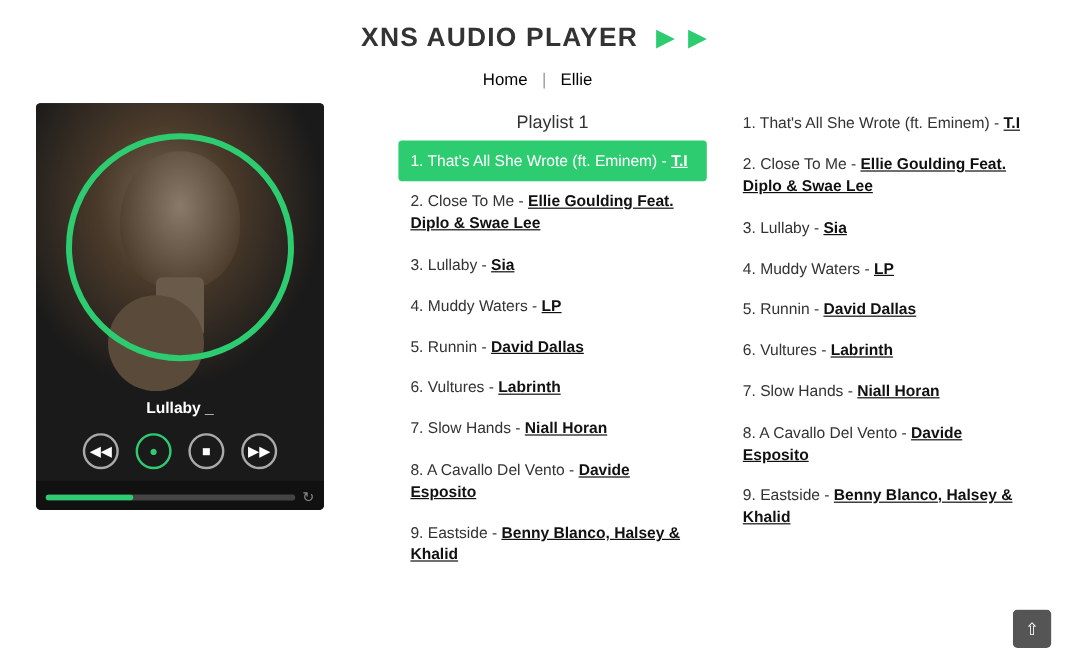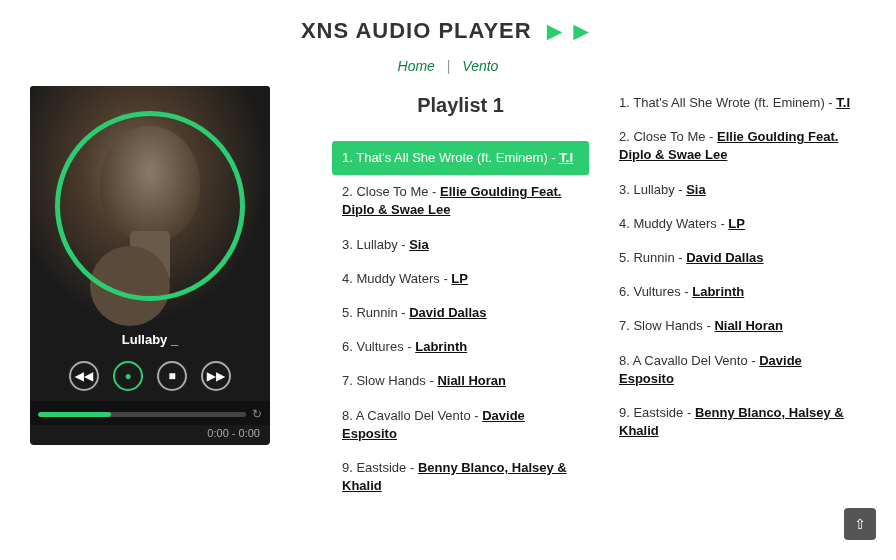--- a/index.html
+++ b/index.html
@@ -26,23 +26,22 @@
       color: #2ecc71;
       font-size: 26px;
       line-height: 1;
     }
     nav {
       text-align: center;
       padding: 8px 0 12px;
       font-size: 14px;
     }
     nav a {
-      color: #15803d;
+      color: #000000;
       text-decoration: none;
-      font-style: italic;
     }
     nav span {
       margin: 0 8px;
       color: #999;
     }
     .main-content {
       display: flex;
       flex-direction: row;
       padding: 0 30px;
       gap: 20px;
@@ -183,24 +182,24 @@
     
     .playlists-section {
       flex: 1;
       display: flex;
       gap: 20px;
     }
     .playlist-col {
       flex: 1;
     }
     .playlist-header {
-      font-size: 20px;
-      font-weight: bold;
+      font-size: 15px;
+      font-weight: normal;
       text-align: center;
-      padding: 8px 0 24px;
+      padding: 8px 0 6px;
       color: #333;
     }
     .playlist-item {
       font-size: 13px;
       padding: 8px 10px;
       border-radius: 3px;
       line-height: 1.4;
       cursor: pointer;
       color: #333;
     }
@@ -242,21 +241,21 @@
 <header>
   <div class="header-title">
     <span>XNS AUDIO PLAYER</span>
     <span class="double-arrow">►►</span>
   </div>
 </header>
 
 <nav>
   <a href="#">Home</a>
   <span>|</span>
-  <a href="#">Vento</a>
+  <a href="#">Ellie</a>
 </nav>
 
 <div class="main-content">
 
   <div class="player-section">
     <div class="player-box">
       <div class="album-art-container">
         <div class="photo-area"></div>
         <div class="head-shape"></div>
         <div class="neck-shape"></div>
@@ -271,25 +270,20 @@
         <button class="ctrl-btn active" style="border-color:#2ecc71; color:#2ecc71;">●</button>
         <button class="ctrl-btn">■</button>
         <button class="ctrl-btn">▶▶</button>
       </div>
       <div class="progress-bar-container">
         <div class="progress-track">
           <div class="progress-fill"></div>
         </div>
         <span class="progress-refresh">↻</span>
       </div>
-      <div class="time-display">
-        <span>0:00</span>
-        <span> - </span>
-        <span>0:00</span>
-      </div>
     </div>
   </div>
 
   <div class="playlists-section">
 
     <div class="playlist-col">
       <div class="playlist-header">Playlist 1</div>
       <div id="playlist1-items">
           <div class="playlist-item active"><span>1. That's All She Wrote (ft. Eminem) - </span><span class="artist-bold">T.I</span></div>
           <div class="playlist-item"><span>2. Close To Me - </span><span class="artist-bold">Ellie Goulding Feat. Diplo &amp; Swae Lee</span></div>

